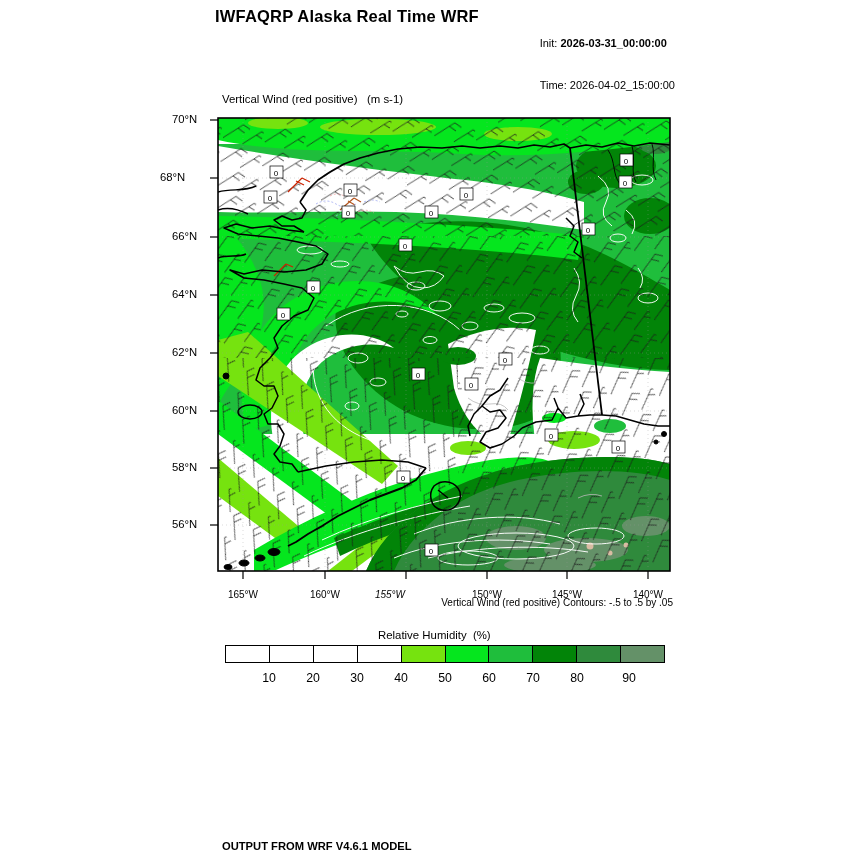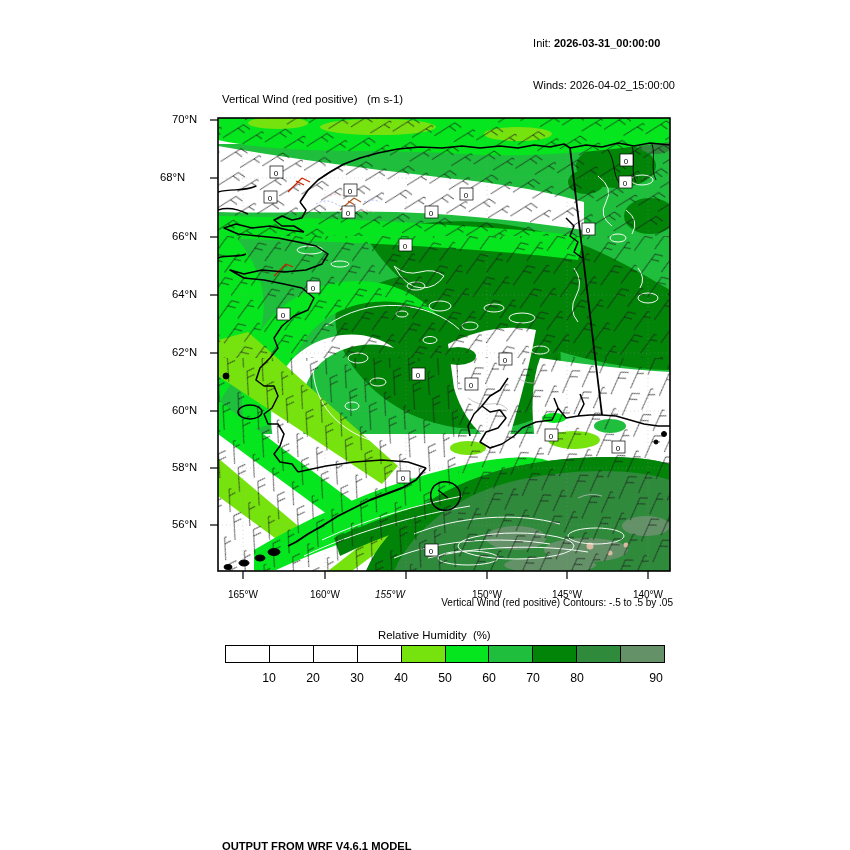--- a/index.html
+++ b/index.html
@@ -20,23 +20,24 @@
   .cb-num{font-size:12.3px;width:32px;text-align:center;white-space:pre;}
   .footer{font-size:11.2px;font-weight:bold;line-height:14px;white-space:pre;}
   svg{display:block;}
   .zlab{font-size:8px;font-family:"Liberation Sans",sans-serif;}
 </style>
 </head>
 <body>
 
 <div class="page">
 
+  <div class="abs title" style="left:215px;top:7px;">IWFAQRP Alaska Real Time WRF</div>
   <div class="abs hdr-right" style="right:175px;top:8px;">
     <div><span>Init: </span><b>2026-03-31_00:00:00</b></div>
-    <div><span>Winds: </span><span>2026-04-02_15:00:00</span></div>
+    <div><span>Time: </span><span>2026-04-02_15:00:00</span></div>
   </div>
 
   <div class="abs legend" style="left:222px;top:62px;">
     <div>Vertical Wind (red positive)   (m s-1)</div>
     <div>Relative Humidity   (%)</div>
     <div>Winds   (kts)</div>
   </div>
 
   <span class="abs latlab" style="left:172px;top:113px;">70°N</span>
   <span class="abs latlab" style="left:160px;top:171px;">68°N</span>
@@ -360,20 +361,20 @@
     <div class="cb-cell" style="background: rgb(100, 145, 104);"></div>
   </div>
   <span class="abs cb-num" style="left:253px;top:671px;">10</span>
   <span class="abs cb-num" style="left:297px;top:671px;">20</span>
   <span class="abs cb-num" style="left:341px;top:671px;">30</span>
   <span class="abs cb-num" style="left:385px;top:671px;">40</span>
   <span class="abs cb-num" style="left:429px;top:671px;">50</span>
   <span class="abs cb-num" style="left:473px;top:671px;">60</span>
   <span class="abs cb-num" style="left:517px;top:671px;">70</span>
   <span class="abs cb-num" style="left:561px;top:671px;">80</span>
-  <span class="abs cb-num" style="left:640px;top:671px;">90</span>
+  <span class="abs cb-num" style="left:613px;top:671px;">90</span>
 
   <div class="abs footer" style="left:222px;top:811px;">
     <div>OUTPUT FROM WRF V4.6.1 MODEL</div>
     
   </div>
 
 </div>
 
 </body></html>

